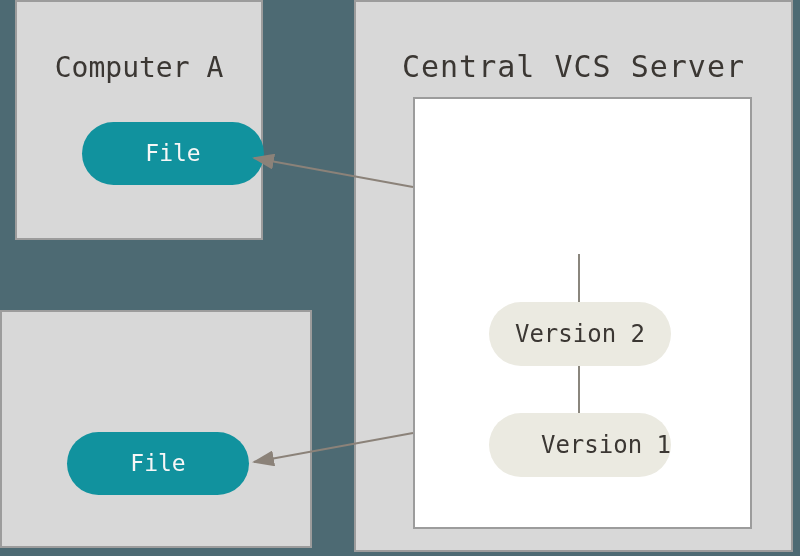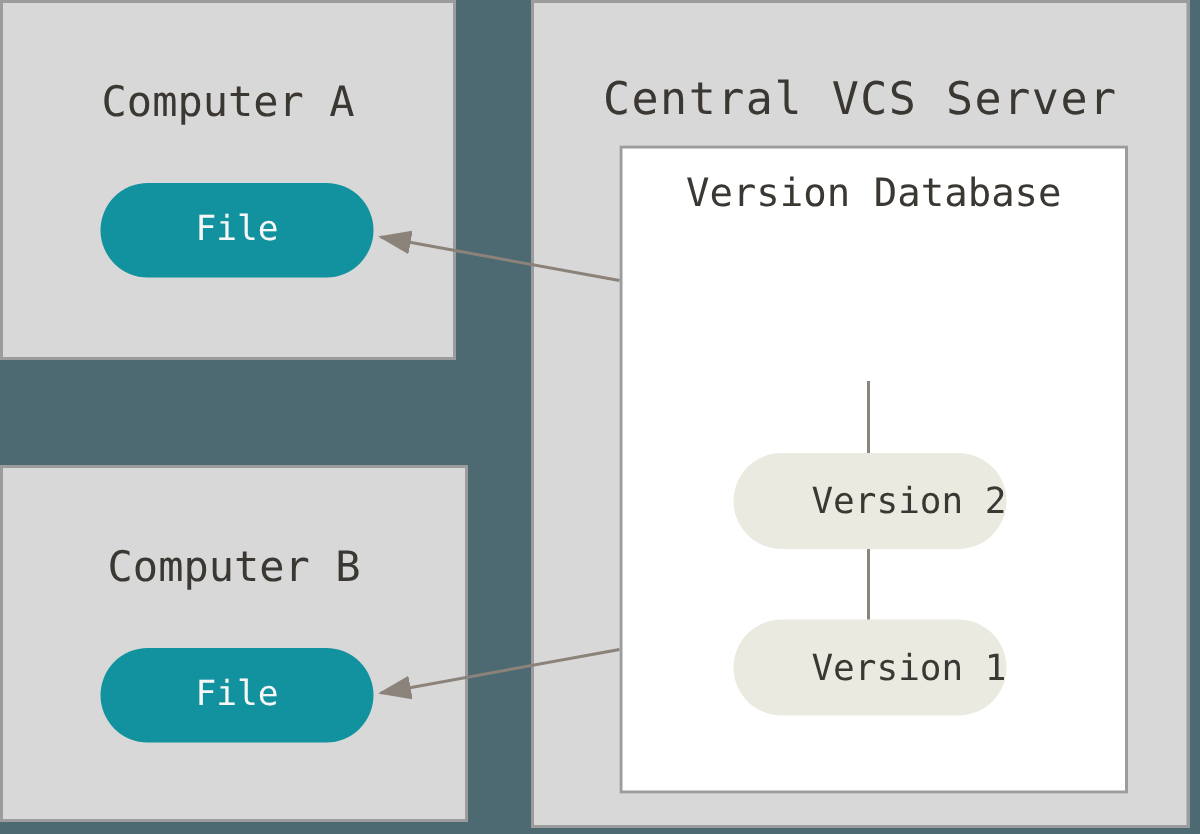--- a/index.html
+++ b/index.html
@@ -56,41 +56,39 @@
   .overlay{
     position:absolute;left:0;top:0;width:800px;height:556px;
     pointer-events:none;
   }
 </style>
 </head>
 <body>
 
 <div class="canvas" style="--bg: #4d6a73; --box-fill: #d8d8d8; --box-border: #9c9c9c; --teal: #11929e; --pill-light: #ebeae1; --text-dark: #3b3733;">
 
-  <div class="box" style="left:0;top:0;width:304px;height:240px;">
+  <div class="box" style="left:15px;top:0;width:248px;height:240px;">
     <div class="box-title computer-title">Computer A</div>
     <div class="pill pill-file">
       <span>File</span>
     </div>
   </div>
 
   <div class="box" style="left:0;top:310px;width:312px;height:238px;">
-    <div class="box-title computer-title">Computer B</div>
     <div class="pill pill-file">
       <span>File</span>
     </div>
   </div>
 
   <div class="box" style="left:354px;top:0;width:439px;height:552px;">
     <div class="box-title server-title">Central VCS Server</div>
 
     <div class="vdb" style="left:57px;top:95px;width:339px;height:432px;">
-      <div class="box-title vdb-title">Version Database</div>
 
-      <div class="pill pill-version" style="top:203px;justify-content:flex-end;">
+      <div class="pill pill-version" style="top:203px;">
         <span>Version 2</span>
       </div>
       <div class="pill pill-version" style="top:314px;justify-content:flex-end;">
         <span>Version 1</span>
       </div>
     </div>
   </div>
 
   <svg class="overlay" viewBox="0 0 800 556">
     <defs>

